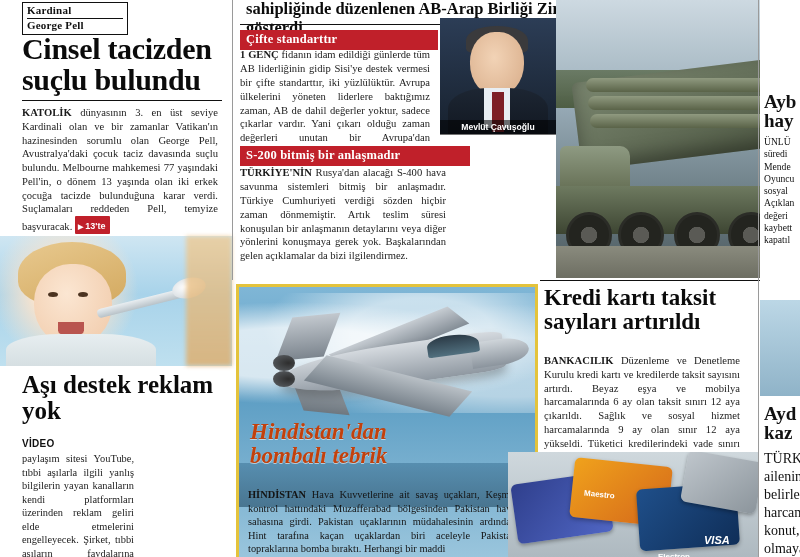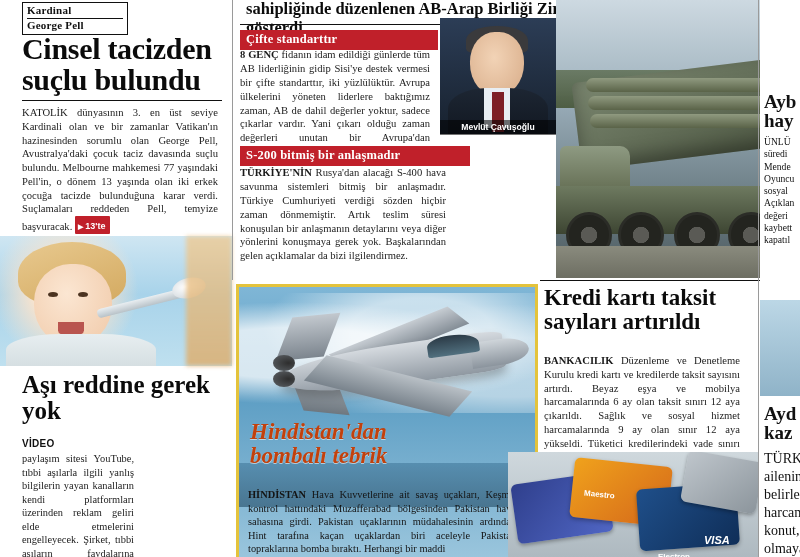--- a/index.html
+++ b/index.html
@@ -49,21 +49,21 @@
   }
 
   .body-left {
     left: 22px; top: 106px; width: 196px;
     font-family: "Liberation Serif", serif;
     font-size: 10.6px;
     line-height: 1.30;
     text-align: justify;
     color: #1b1b1b;
   }
-  .body-left b { font-weight: normal; }
+  .body-left b { font-weight: bold; }
 
   .page-ref {
     display: inline-block;
     background: #c0202a;
     color: #fff;
     font-family: "Liberation Sans", sans-serif;
     font-weight: bold;
     font-size: 9px;
     padding: 5px 4px 1px 3px;
     border-radius: 1px;
@@ -351,33 +351,33 @@
     <div class="abs child-face"></div>
     <div class="abs child-eye-l"></div>
     <div class="abs child-eye-r"></div>
     <div class="abs child-mouth"></div>
     <div class="abs child-body"></div>
     <div class="abs spoon"></div>
     <div class="abs spoon-head"></div>
   </div>
   <div class="abs photo-blur-r"></div>
 
-  <div class="abs headline-left2">Aşı reddine gerek yok</div>
+  <div class="abs headline-left2">Aşı destek reklam yok</div>
   <div class="abs video-tag">VİDEO</div>
   <div class="abs body-left2">paylaşım sitesi YouTube, tıbbi aşılarla ilgili yanlış bilgilerin yayan kanalların kendi platformları üzerinden reklam geliri elde etmelerini engelleyecek. Şirket, tıbbi aşıların faydalarına değinen bilimsel içeriklere ulaşılmasını ise kolaylaştıracak. Ayrıca tıbbi aşılarla ilgili</div>
 
 
   <div class="abs vr" style="left:232px; top:0px; height:280px;"></div>
 
   <div class="abs top-lead">sahipliğinde düzenlenen AB-Arap Birliği Zirvesi'ne sert tepki gösterdi</div>
   <div class="rule abs" style="left:240px; top:24px; width:494px; height:1px;"></div>
 
   <div class="abs redbar redbar-1">Çifte standarttır</div>
   <div class="abs col-mid-1">
-    <b>8 GENÇ</b><span> fidanın idam edildiği günlerde tüm AB liderliğinin gidip Sisi'ye destek vermesi bir çifte standarttır, iki yüzlülüktür. Avrupa ülkelerini yöneten liderlere baktığımız zaman, AB de dahil değerler yoktur, sadece çıkarlar vardır. Yani çıkarı olduğu zaman değerleri unutan bir Avrupa'dan bahsediyoruz.</span>
+    <b>1 GENÇ</b><span> fidanın idam edildiği günlerde tüm AB liderliğinin gidip Sisi'ye destek vermesi bir çifte standarttır, iki yüzlülüktür. Avrupa ülkelerini yöneten liderlere baktığımız zaman, AB de dahil değerler yoktur, sadece çıkarlar vardır. Yani çıkarı olduğu zaman değerleri unutan bir Avrupa'dan bahsediyoruz.</span>
   </div>
 
   <div class="abs redbar redbar-2">S-200 bitmiş bir anlaşmadır</div>
   <div class="abs col-mid-2">
     <b>TÜRKİYE'NİN</b><span> Rusya'dan alacağı S-400 hava savunma sistemleri bitmiş bir anlaşmadır. Türkiye Cumhuriyeti verdiği sözden hiçbir zaman dönmemiştir. Artık teslim süresi konuşulan bir anlaşmanın detaylarını veya diğer yönlerini konuşmaya gerek yok. Başkalarından gelen açıklamalar da bizi ilgilendirmez.</span>
   </div>
 
   <div class="abs portrait">
     <div class="abs p-hair"></div>
     <div class="abs p-face"></div>

